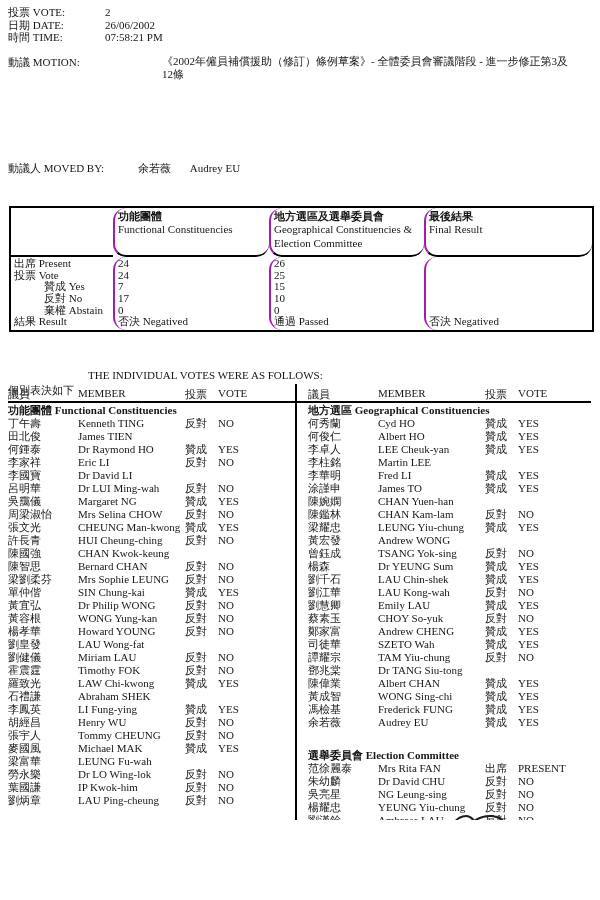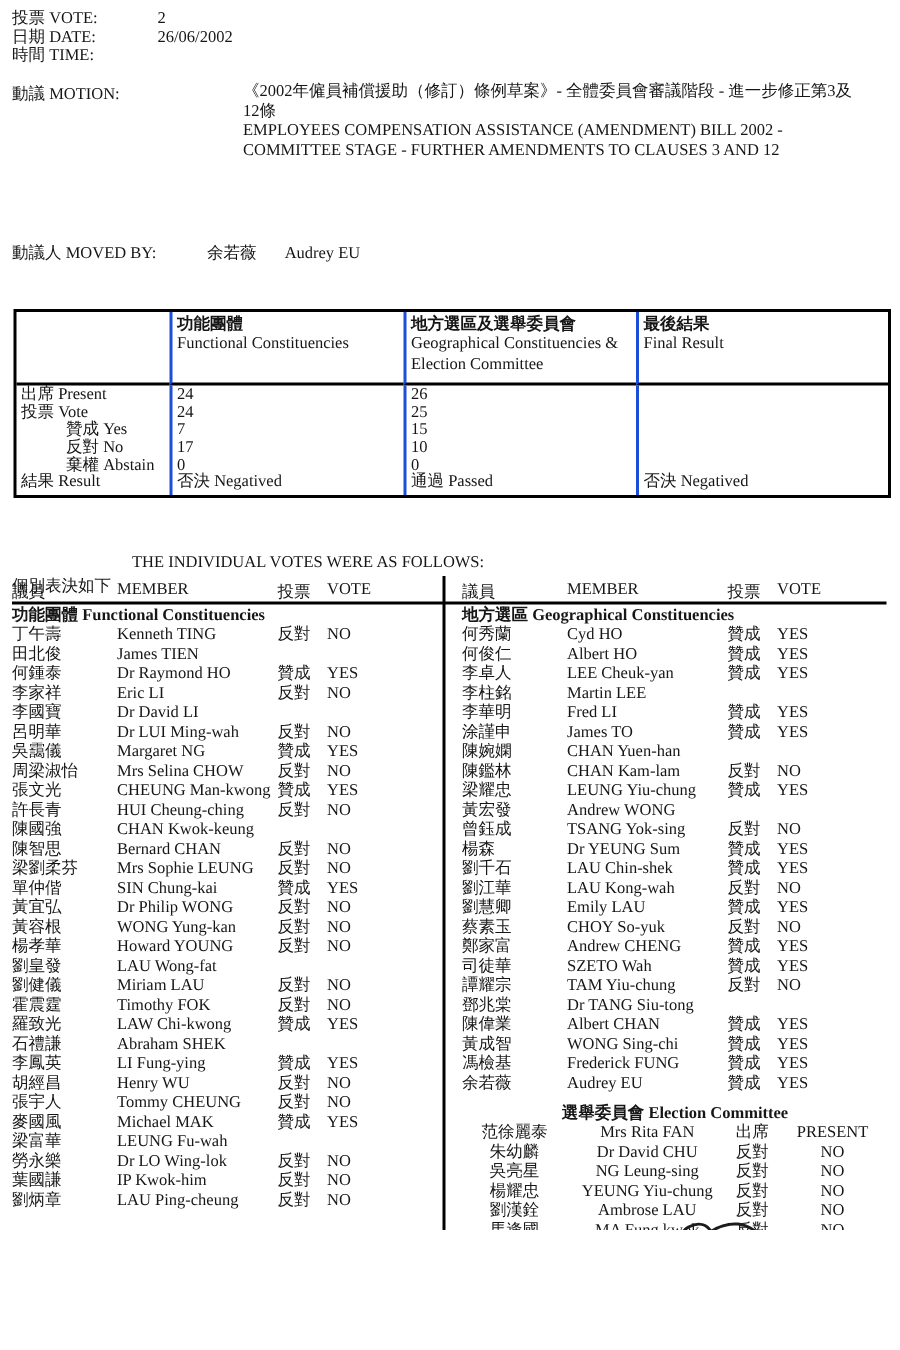--- a/index.html
+++ b/index.html
@@ -21,40 +21,40 @@
   
   .movedby { position:absolute; top:161px; left:8px; right:8px; display:grid; grid-template-columns:130px 1fr; }
   .movedby-zh { margin-right:16px; }
 
   
   .summary {
     position:absolute; top:206px; left:9px; width:581px;
     border:2px solid #000; display:grid; grid-template-columns:102px 156px 155px 1fr;
   }
   .sum-cell { padding:1px 3px 2px 3px; }
-  .sum-cell.bl { border-left:2px solid #1d4ed8; }
+  .sum-cell.bl { border-left:2px solid #a21caf;border-radius:13px; }
   .sum-cell.hd { border-bottom:2px solid #000; min-height:44px; }
   .sum-zh { font-weight:bold; line-height:14px; display:block; }
   .sum-en { line-height:13.5px; }
   .sum-line { height:11.7px; line-height:11.7px; white-space:nowrap; overflow:visible; }
   .sum-line.indent { padding-left:30px; }
 
   
   .indiv-intro { position:absolute; top:369px; left:8px; display:flex; }
   .indiv-intro .zh { width:80px;margin-top:14px; }
   .col-headers { position:absolute; top:387px; display:grid; grid-template-columns:70px 107px 33px 1fr;font-family:Liberation Serif, serif; }
   .col-headers.left  { left:8px;   width:282px; }
   .col-headers.right { left:308px; width:282px; }
   .header-rule { position:absolute; top:401px; left:8px; width:583px; height:2px; background:#000; }
   .col-divider { position:absolute; top:384px; left:295px; width:2px; height:437px; background:#000; }
 
   .member-col { position:absolute; top:404px; }
   .member-col.left  { left:8px;   width:284px; }
   .member-col.right { left:308px; width:284px; }
-  .section + .section { margin-top:7px;text-align:center; }
+  .section + .section { margin-top:20px; }
   .section-title { font-weight:bold; line-height:13px; white-space:nowrap; }
   .m-row { display:grid; grid-template-columns:70px 107px 33px 1fr; line-height:13px; }
   .m-row span { white-space:nowrap; overflow:visible; }
 
   
   .clerk { position:absolute; top:849px; left:310px; width:252px; display:flex; align-items:flex-start; }
   .clerk-label { white-space:nowrap; padding-right:2px; line-height:14px; }
   .clerk-line { flex:1; border-bottom:2px solid #000; height:13px; }
   .signature-svg { position:absolute; top:810px; left:348px; width:205px; height:56px; }
 </style>
@@ -67,28 +67,28 @@
     <div class="meta-row">
       <span class="nw">投票 VOTE:</span>
       <span class="nw">2</span>
     </div>
     <div class="meta-row">
       <span class="nw">日期 DATE:</span>
       <span class="nw">26/06/2002</span>
     </div>
     <div class="meta-row">
       <span class="nw">時間 TIME:</span>
+      <span class="nw">07:58:21 PM</span>
     </div>
   </div>
 
   <div class="motion">
     <span class="nw">動議 MOTION:</span>
     <div class="motion-text">
       <div>《2002年僱員補償援助（修訂）條例草案》- 全體委員會審議階段 - 進一步修正第3及12條</div>
-      <div>EMPLOYEES COMPENSATION ASSISTANCE (AMENDMENT) BILL 2002 - COMMITTEE STAGE - FURTHER AMENDMENTS TO CLAUSES 3 AND 12</div>
     </div>
   </div>
 
   <div class="movedby">
     <span class="nw">動議人 MOVED BY:</span>
     <span class="nw">
       <span class="movedby-zh">余若薇</span>
       <span>Audrey EU</span>
     </span>
   </div>

